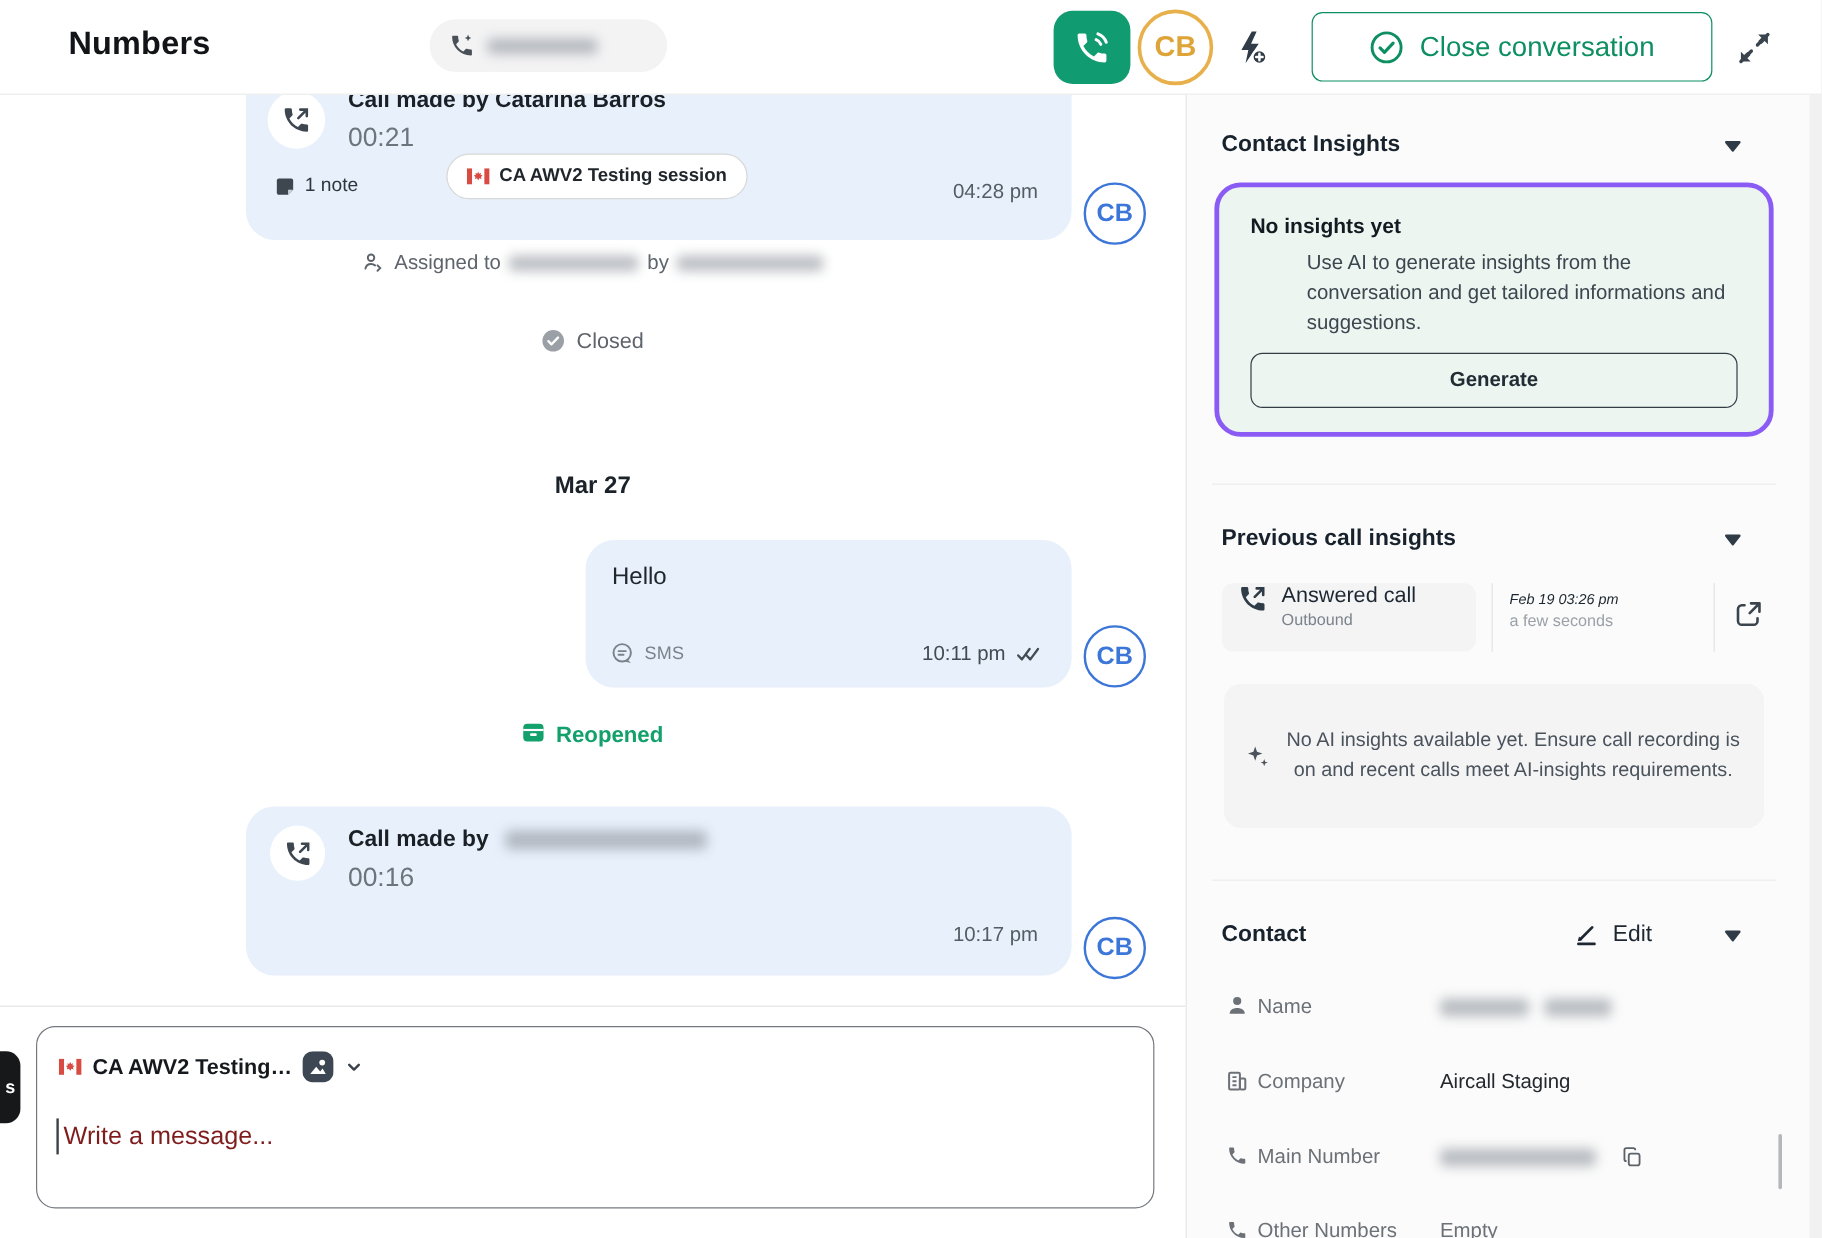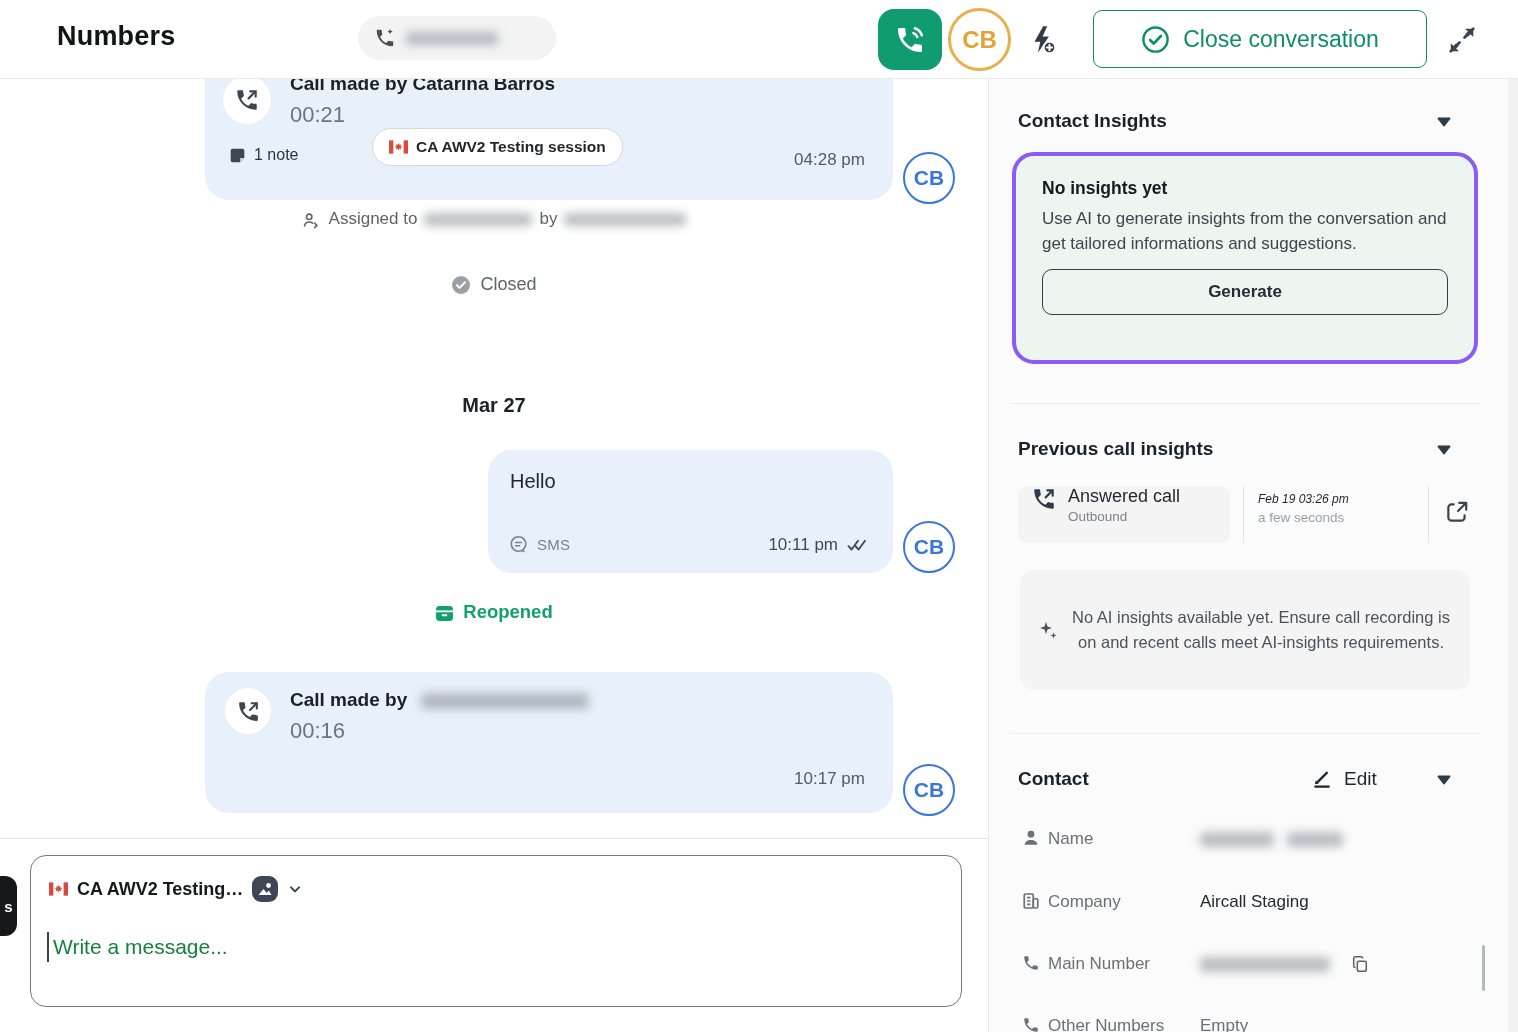--- a/index.html
+++ b/index.html
@@ -22,48 +22,48 @@
   .bubble.call1{left:205px;top:52px;width:688px;height:148px;}
   .bubble.sms{left:488px;top:450px;width:405px;height:123px;}
   .bubble.call2{left:205px;top:672px;width:688px;height:141px;}
   .call-circle{position:absolute;width:48px;height:48px;border-radius:50%;background:#fff;display:flex;align-items:center;justify-content:center;}
   .call-title{position:absolute;font-size:19px;font-weight:700;color:#1a2026;white-space:nowrap;}
   .call-duration{position:absolute;font-size:22px;color:#6d747c;}
   .bubble-time{position:absolute;font-size:17px;color:#555c64;}
   .note-row{position:absolute;display:flex;align-items:center;gap:8px;font-size:16px;color:#2e353c;cursor:pointer;}
   .tag-pill{position:absolute;display:flex;align-items:center;gap:8px;height:36px;padding:0 16px;background:#fff;border:1px solid #d8d8d8;border-radius:19px;font-size:15.5px;font-weight:600;color:#1f252b;cursor:pointer;white-space:nowrap;}
   .msg-avatar{position:absolute;width:52px;height:52px;border-radius:50%;background:#fff;border:2.5px solid #3b76d8;box-sizing:border-box;color:#3b76d8;display:flex;align-items:center;justify-content:center;font-size:21px;font-weight:700;}
-  .center-row{position:absolute;left:0;width:988px;display:flex;justify-content:center;align-items:flex-end;gap:9px;}
+  .center-row{position:absolute;left:0;width:988px;display:flex;justify-content:center;align-items:flex-start;gap:9px;}
   .assigned-text{font-size:17px;color:#5d646b;display:flex;align-items:center;gap:7px;}
   .closed-text{font-size:18px;color:#5d646b;}
   .date-divider{position:absolute;left:0;width:988px;text-align:center;font-size:20px;font-weight:700;color:#1c2229;}
   .reopened-text{font-size:18.5px;font-weight:600;color:#12a06b;}
   .sms-text{position:absolute;left:22px;top:20px;font-size:20px;color:#20262c;}
   .sms-meta{position:absolute;left:20px;bottom:18px;display:flex;align-items:center;gap:8px;font-size:15px;color:#7b828a;letter-spacing:.3px;}
   .sms-time{position:absolute;right:24px;bottom:18px;display:flex;align-items:center;gap:9px;font-size:17px;color:#434a52;}
 
   .blob{display:inline-block;height:13px;border-radius:4px;background:#8e949c;filter:blur(5px);opacity:.6;vertical-align:middle;}
 
   
   .comp-divider{position:absolute;left:0;top:838px;width:988px;height:1px;background:#e4e4e4;}
   .composer{position:absolute;left:30px;top:855px;width:932px;height:152px;background:#fff;border:1.6px solid #75797f;border-radius:16px;box-sizing:border-box;z-index:10;}
   .comp-row{position:absolute;left:18px;top:20px;display:flex;align-items:center;gap:9px;cursor:pointer;}
   .comp-tag{font-size:18px;font-weight:700;color:#15191d;white-space:nowrap;}
   .comp-input{position:absolute;left:16px;top:76px;display:flex;align-items:center;cursor:text;}
   .caret{width:2px;height:30px;background:#3c4248;margin-right:4px;}
-  .placeholder{font-size:21px;color:#15803d;}
+  .placeholder{font-size:21px;color:#7f1d1d;}
   .side-tab{position:absolute;left:0;top:876px;width:17px;height:60px;background:#17181a;border-radius:0 12px 12px 0;color:#fff;font-size:15px;font-weight:700;display:flex;align-items:center;justify-content:center;z-index:11;cursor:pointer;}
 
   
   .sidebar-bg{position:absolute;left:989px;top:78px;right:0;bottom:0;background:#fbfbfb;}
   .section-title{position:absolute;font-size:19px;font-weight:700;color:#18222c;}
   .chev-btn{position:absolute;left:1434px;width:20px;height:16px;background:none;border:none;cursor:pointer;padding:0;}
   .ai-card{position:absolute;left:1012px;top:152px;width:466px;height:212px;background:#ecf5ef;border:4px solid #8a5cf5;border-radius:22px;box-sizing:border-box;padding:22px 26px;}
   .ai-card-title{font-size:17.5px;font-weight:700;color:#131b22;margin-bottom:7px;}
-  .ai-card-body{font-size:17px;color:#3c464f;line-height:25px;}
+  .ai-card-body{font-size:17px;color:#3c464f;line-height:25px;margin-left:47px;}
   .generate-btn{margin-top:13px;width:100%;height:46px;background:transparent;border:1.6px solid #333d46;border-radius:10px;font-family:"Liberation Sans",sans-serif;font-size:17px;font-weight:700;color:#222c35;cursor:pointer;}
   .hdivider{position:absolute;left:1010px;width:470px;height:1px;background:#ececec;}
 
   .pc-chip{position:absolute;left:1018px;top:486px;width:212px;height:57px;background:#f4f4f5;border-radius:10px;display:flex;align-items:flex-start;gap:11px;padding:0 13px;box-sizing:border-box;}
   .pc-type{font-size:18px;color:#1d2731;}
   .pc-dir{font-size:13.5px;color:#7b838c;margin-top:2px;}
   .vsep{position:absolute;top:486px;height:57px;width:1px;background:#e3e3e4;}
   .pc-datetime{position:absolute;left:1258px;top:492px;}
   .pc-date{font-size:12px;color:#1d2731;font-style:italic;}
   .pc-dur{font-size:13.5px;color:#9aa1a8;margin-top:4px;}

